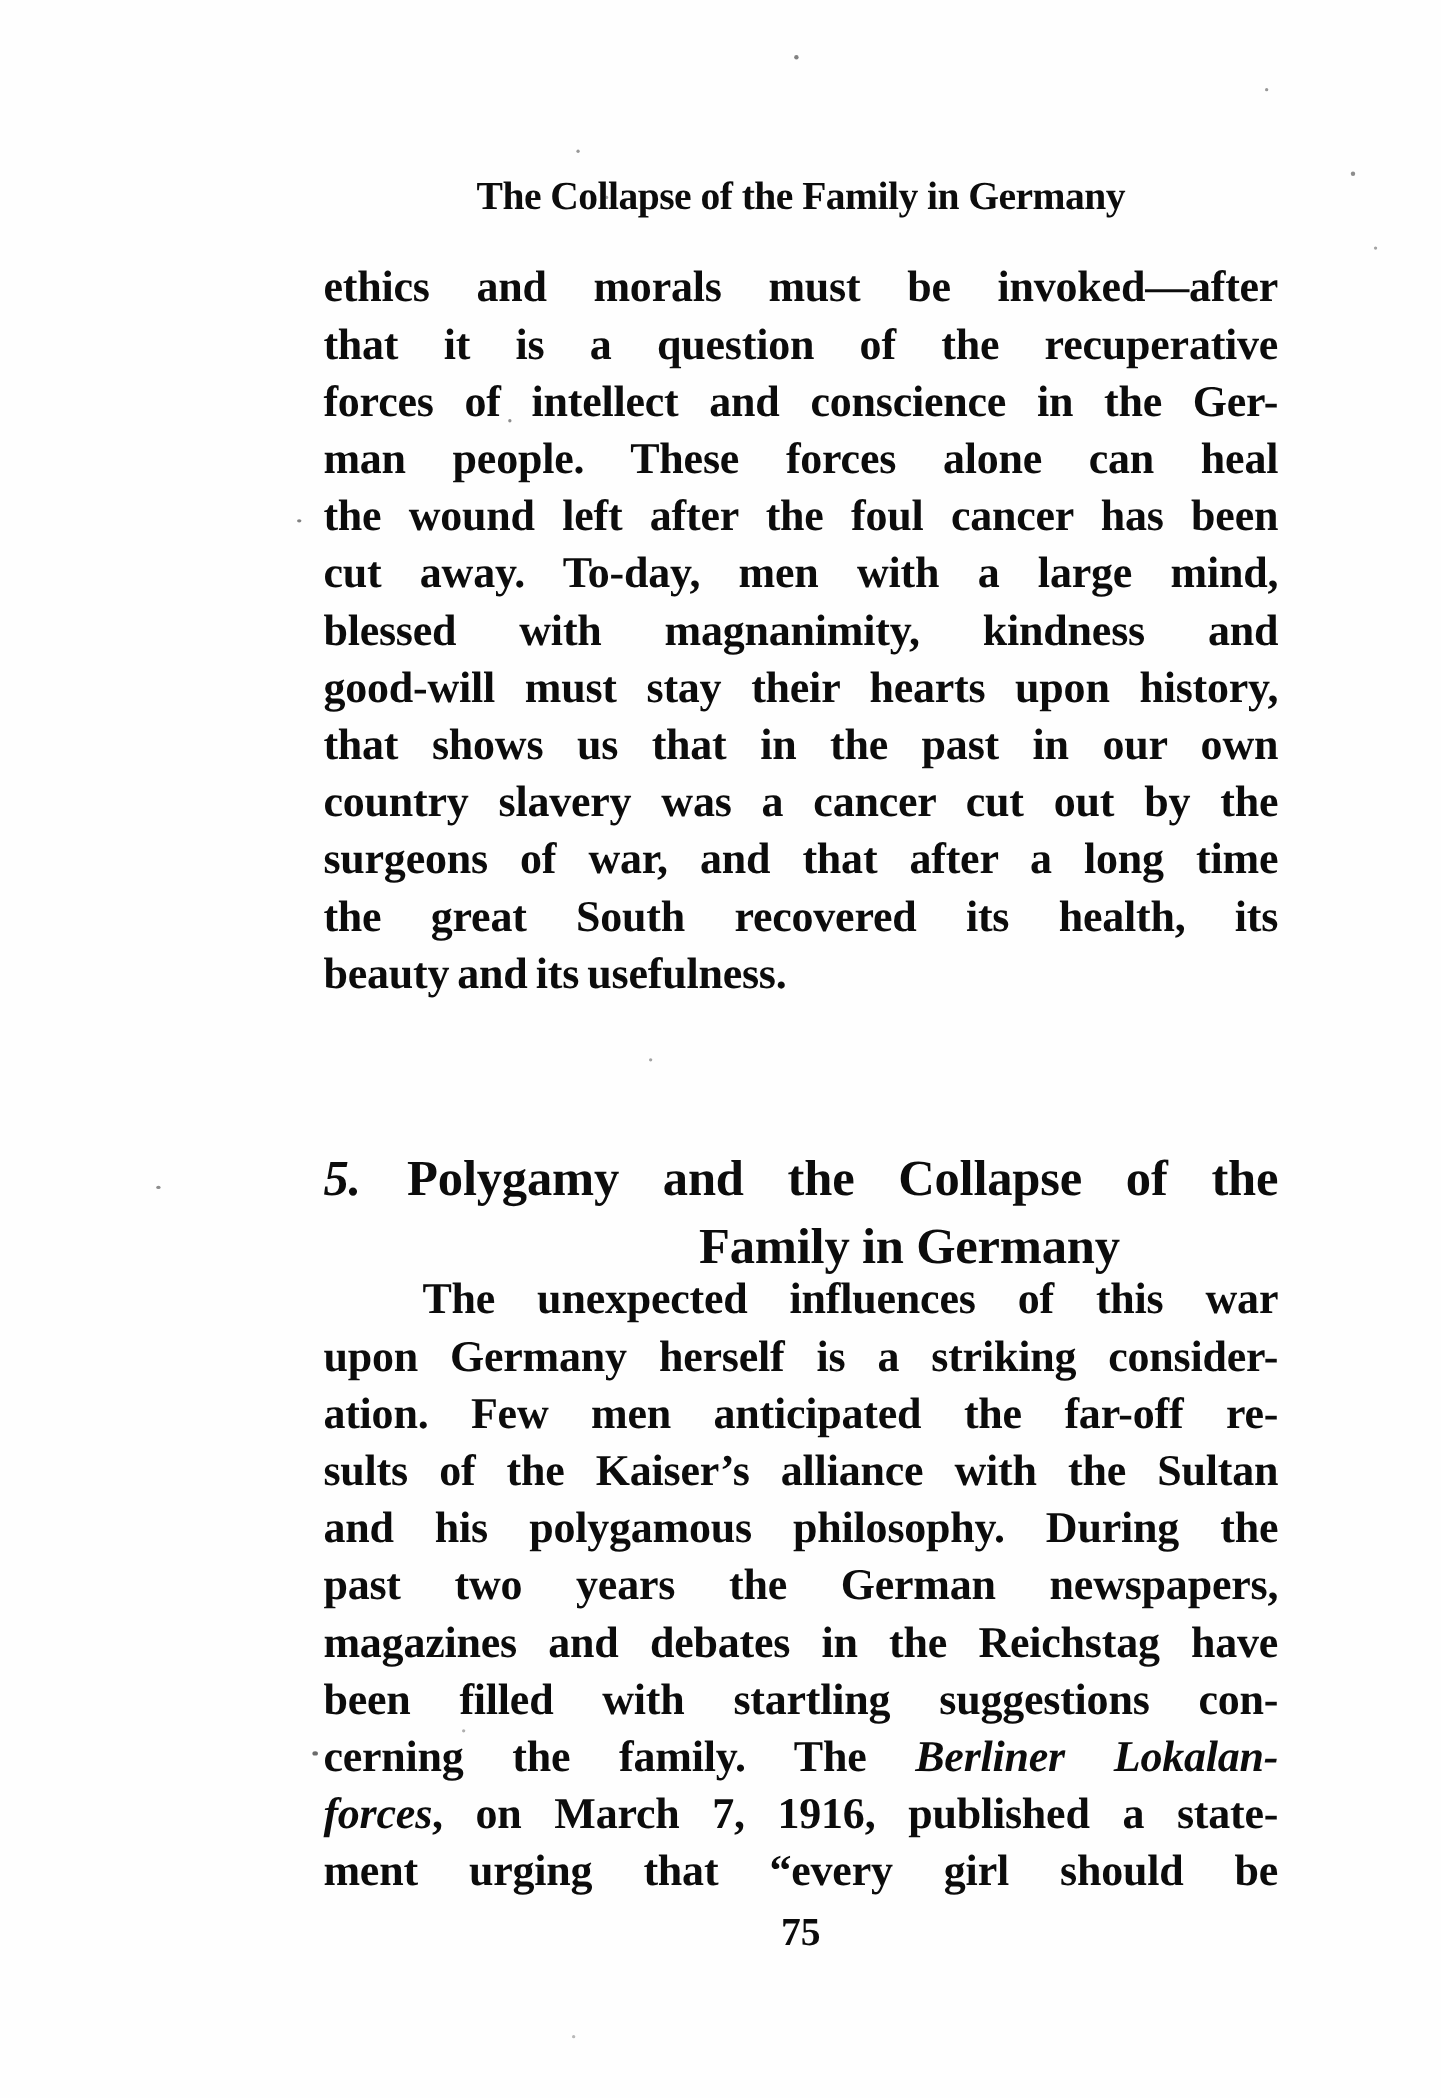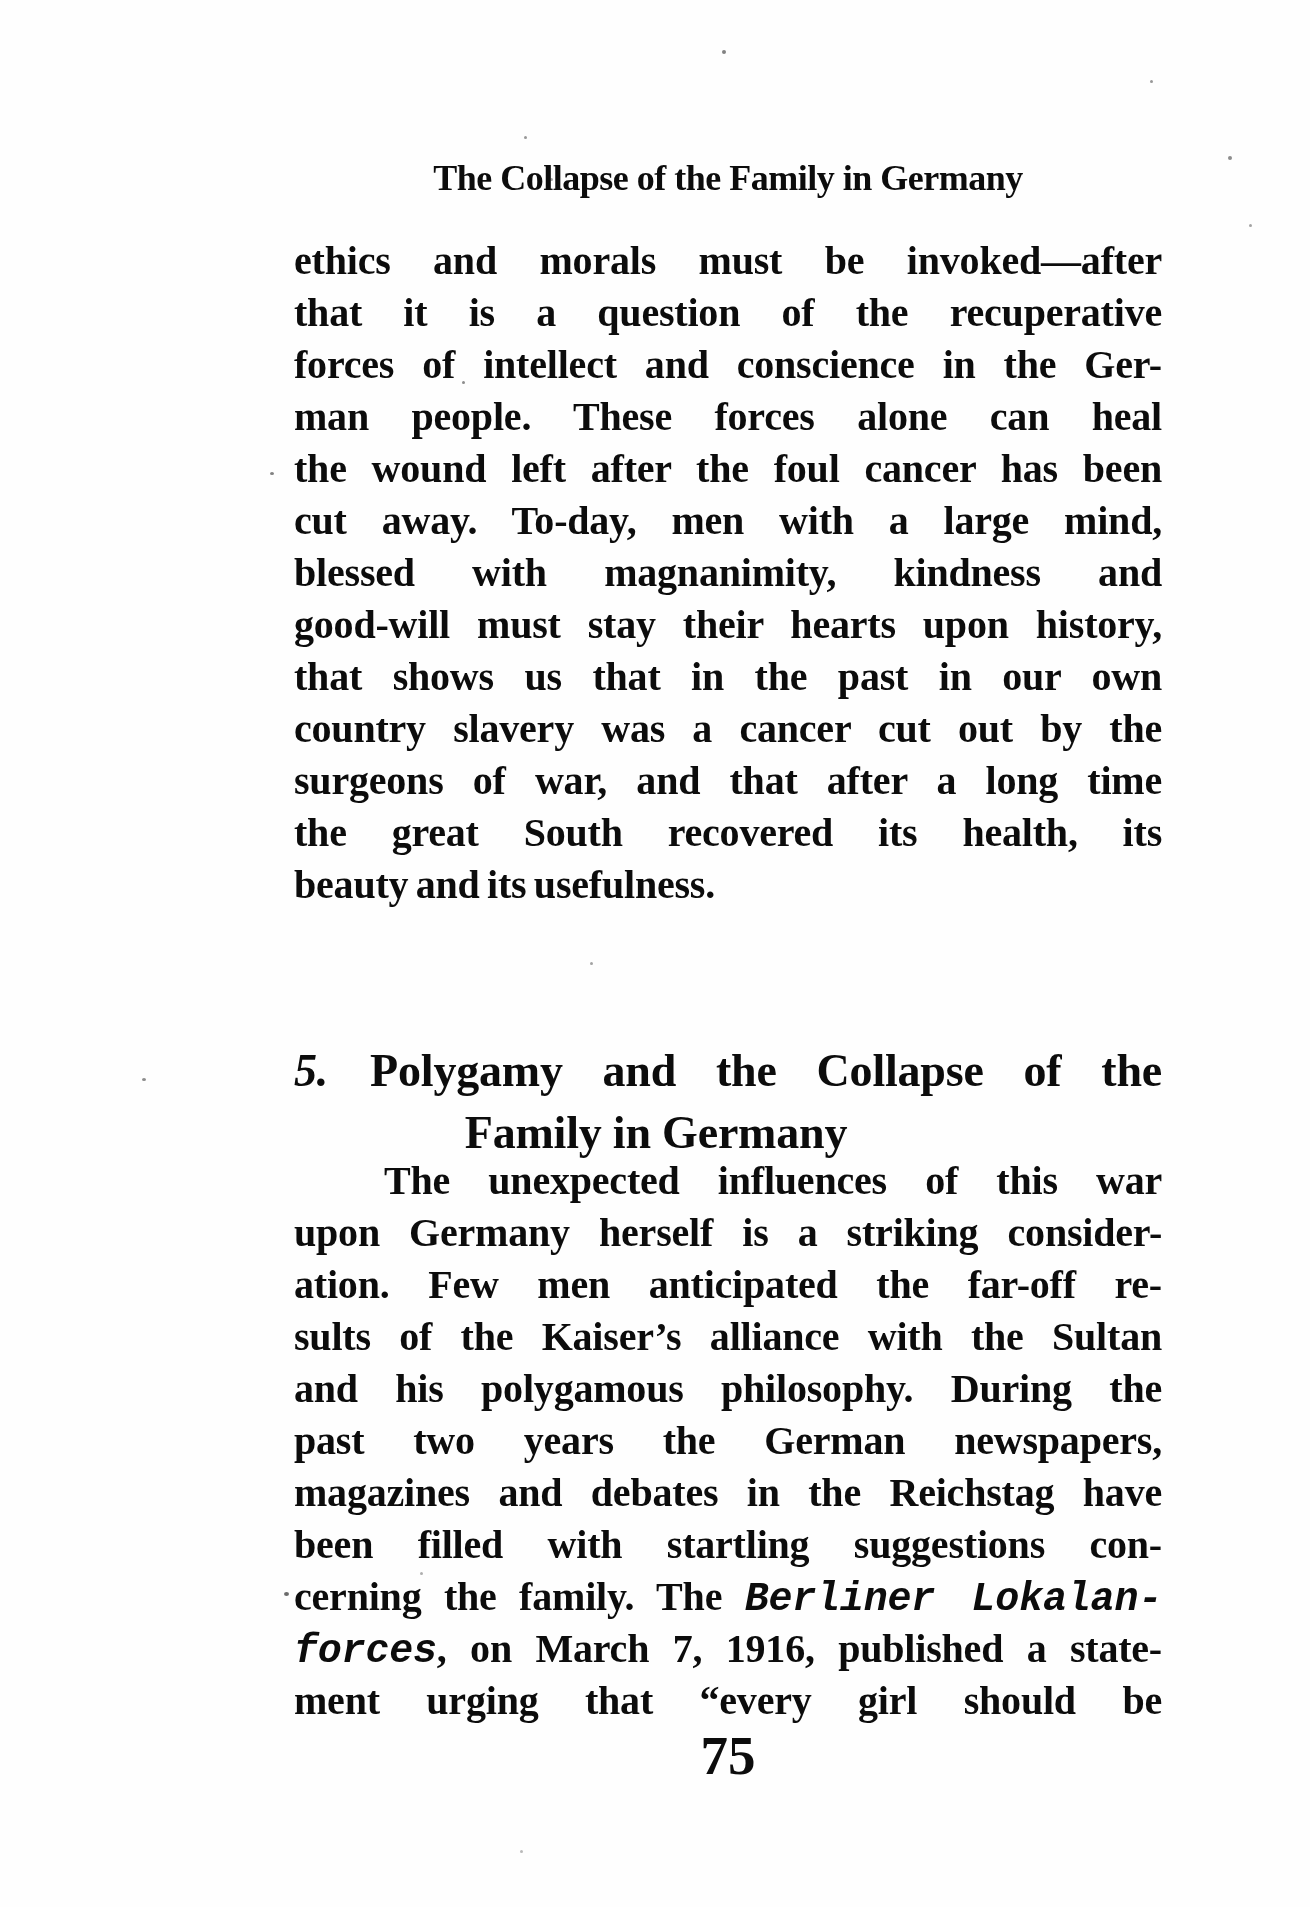--- a/index.html
+++ b/index.html
@@ -29,39 +29,39 @@
   .p1 .ln { height:52px; line-height:52px; }
   .p2 .ln { height:52px; line-height:52px; }
   .ln {
     text-align:justify;
     text-align-last:justify;
     word-spacing:-0.06em;
     letter-spacing:-0.2px;
   }
   .ln.last { text-align-last:left; }
   .ln.indent { text-indent:90px; }
-  .it { font-style:italic;font-family:Liberation Mono, monospace; }
+  .it { font-style:italic; }
   
   .heading { position:absolute; left:294px; top:1040px; width:868px; font-size:46px; }
   .h-line1 {
     line-height:62px; height:62px;
     text-align:justify; text-align-last:justify;
     letter-spacing:-0.2px;
   }
   .h-num { font-style:italic; margin-right:42px; }
   .h-line2 {
     line-height:62px; height:62px;
-    text-align:center;
+    text-align:right;
     padding-right:144px;
     letter-spacing:-0.2px;
   }
   
   .pagenum {
     position:absolute; top:1732px; left:294px; width:868px;
-    text-align:center; font-size:55px; line-height:48px;
+    text-align:center; font-size:36px; line-height:48px;
   }
   
   .speck { position:absolute; background:#1c1c1c; border-radius:50%; }
 </style>
 </head>
 <body>
 
 <div class="page">
 
   <div class="running-head">The Collapse of the Family in Germany</div>

